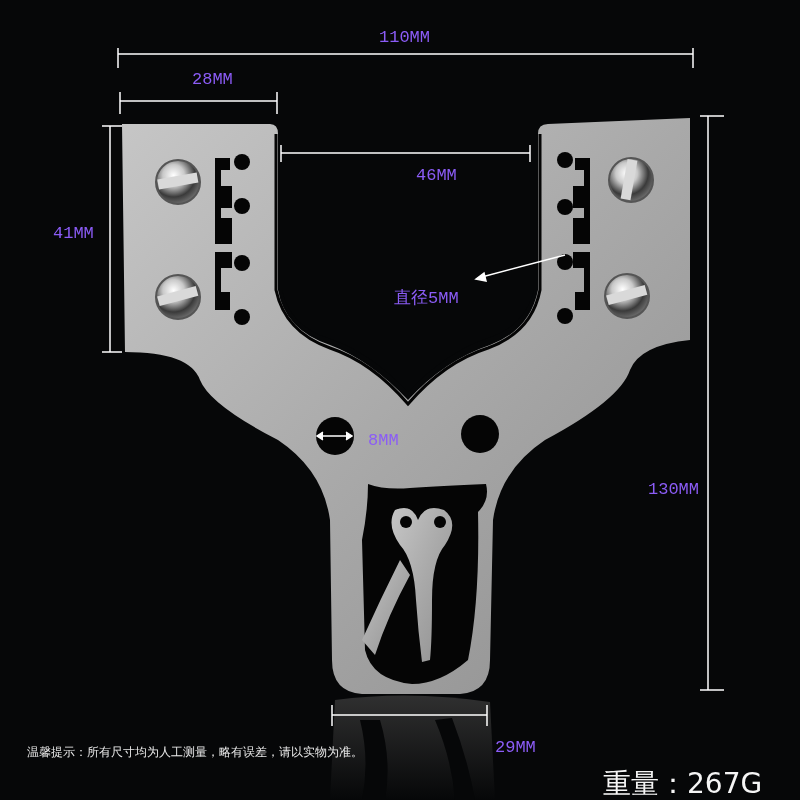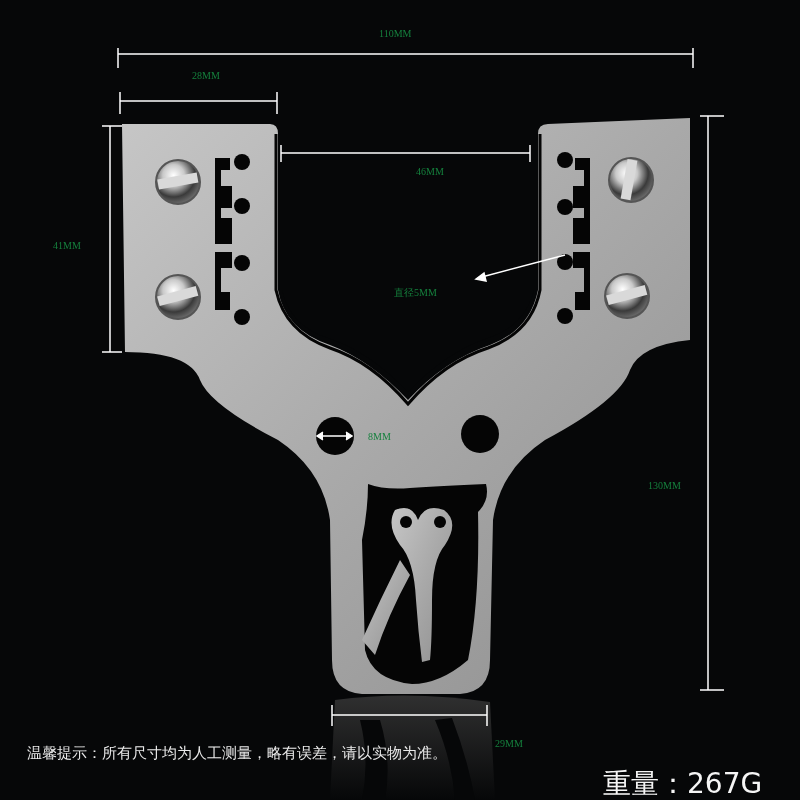--- a/index.html
+++ b/index.html
@@ -1,21 +1,21 @@
 <!DOCTYPE html>
 <html><head>
 <meta charset="utf-8">
 <style>
   html, body { margin: 0; padding: 0; background: #060708; }
   body { width: 800px; height: 800px; overflow: hidden; position: relative;
          font-family: "DejaVu Sans", sans-serif; }
   #stage { position: absolute; left: 0; top: 0; width: 800px; height: 800px; }
-  .dim-label { position: absolute; color: #15803d; font-size: 10px; white-space: nowrap;
-               font-family: Liberation Serif, serif; letter-spacing: 0px; }
-  .notice { position: absolute; left: 27px; top: 744px; color: #eaeaea; font-size: 15px;
+  .dim-label { position: absolute; color: #8b5cf6; font-size: 17px; white-space: nowrap;
+               font-family: Liberation Mono, monospace; letter-spacing: 0px; }
+  .notice { position: absolute; left: 27px; top: 744px; color: #eaeaea; font-size: 12px;
             white-space: nowrap; font-family: "DejaVu Sans", sans-serif; }
   .weight { position: absolute; left: 603px; top: 765px; color: #f5f5f5; font-size: 28px;
             white-space: nowrap; font-family: "DejaVu Sans", sans-serif; }
 </style>
 </head>
 <body>
 
 <svg id="stage" viewBox="0 0 800 800" xmlns="http://www.w3.org/2000/svg">
   <defs>
     <linearGradient id="steel" x1="0" y1="0" x2="1" y2="1">
@@ -141,20 +141,20 @@
     <path d="M346 432 L352 436 L346 440" fill="#fff"></path>
 
     <line x1="565" y1="255" x2="478" y2="278"></line>
     <path d="M484 273 L476 279 L486 281 Z" fill="#fff"></path>
   </g>
 </svg>
 
 <div class="dim-label" style="left:379px; top:28px;">110MM</div>
 <div class="dim-label" style="left:192px; top:70px;">28MM</div>
 <div class="dim-label" style="left:397px; top:166px;margin-left:19px;">46MM</div>
-<div class="dim-label" style="left:53px; top:240px;">41MM</div>
+<div class="dim-label" style="left:53px; top:224px;">41MM</div>
 <div class="dim-label" style="left:648px; top:480px;">130MM</div>
 <div class="dim-label" style="left:394px; top:286px;">直径5MM</div>
 <div class="dim-label" style="left:368px; top:431px;">8MM</div>
 <div class="dim-label" style="left:495px; top:709px;margin-top:29px;">29MM</div>
 
 <div class="notice">温馨提示：所有尺寸均为人工测量，略有误差，请以实物为准。</div>
 <div class="weight">重量：267G</div>
 
 </body></html>

